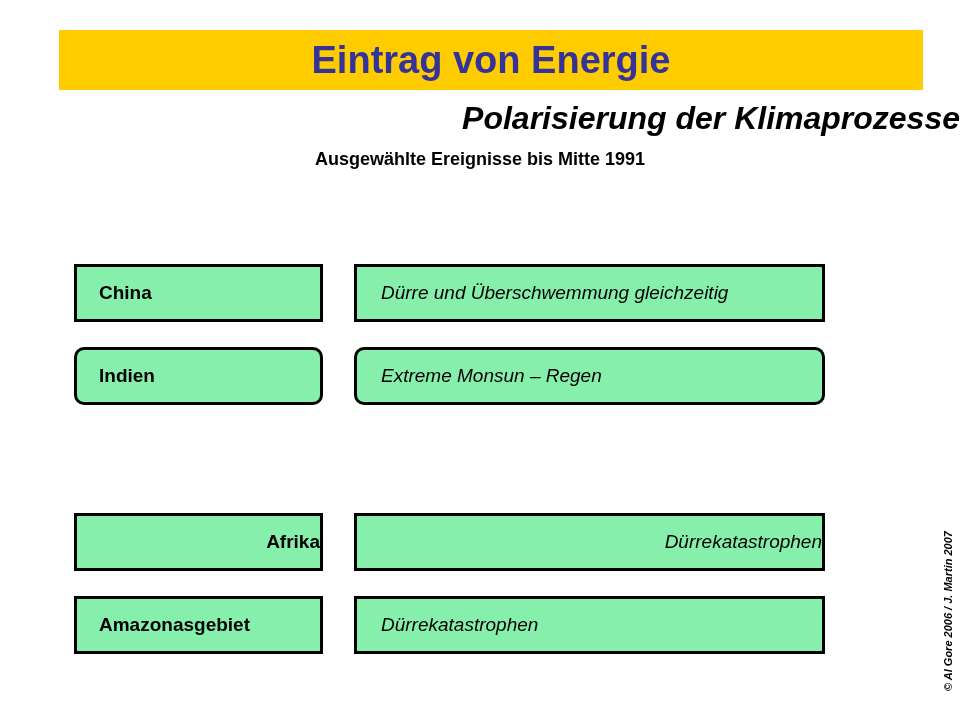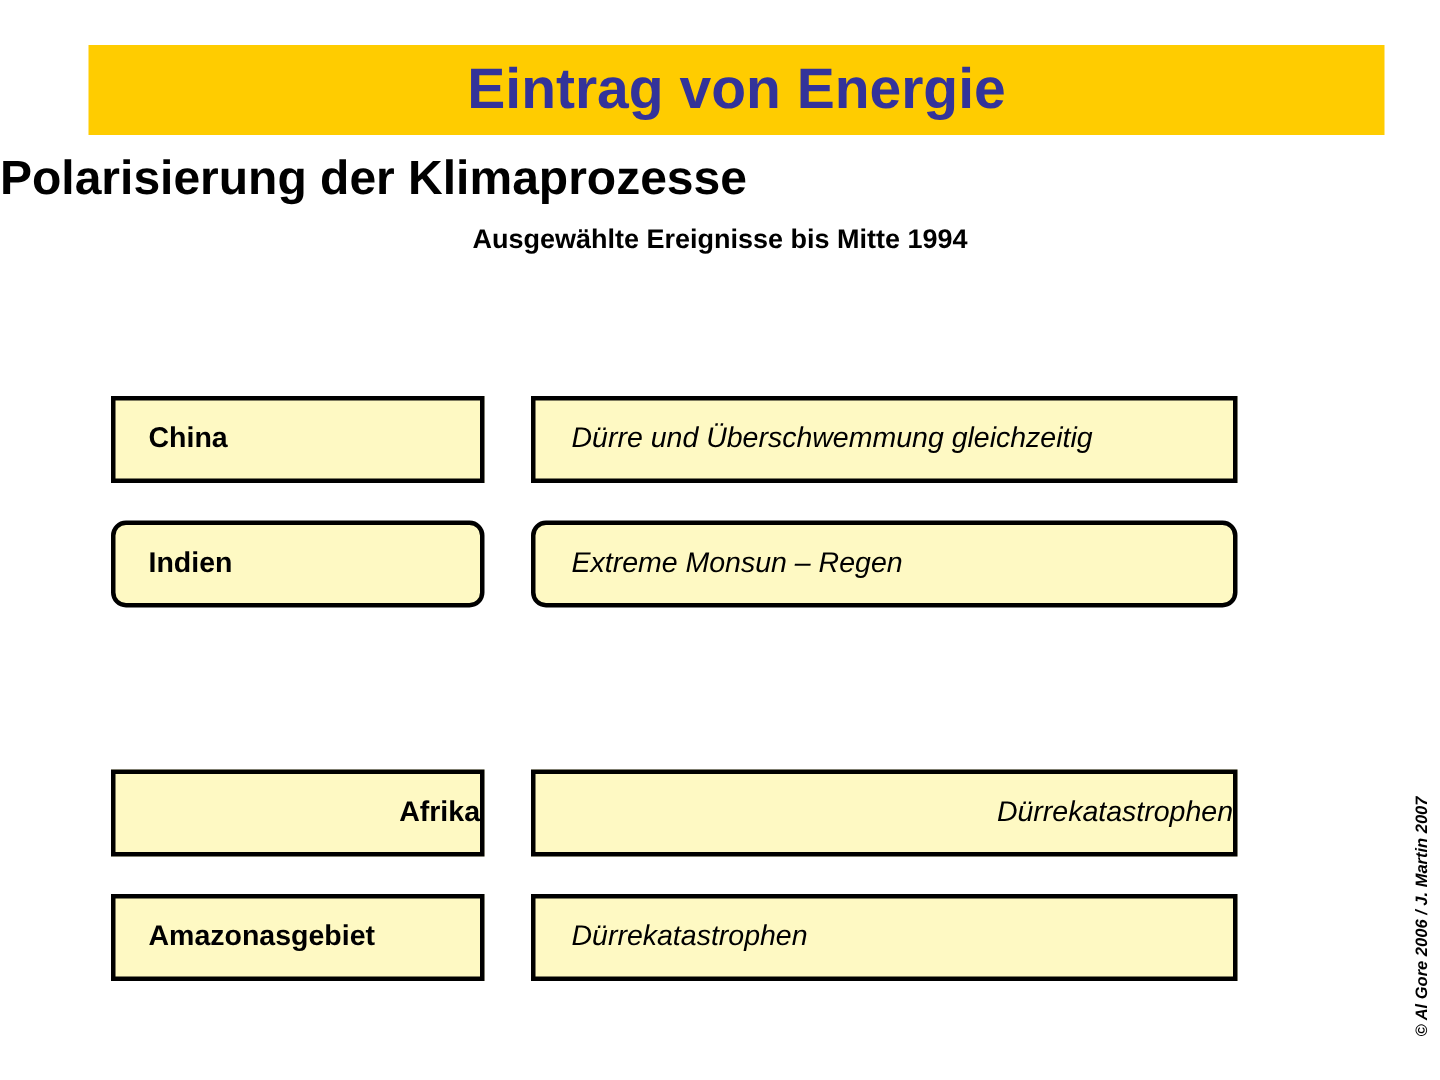--- a/index.html
+++ b/index.html
@@ -45,45 +45,46 @@
     letter-spacing: 0px;
     white-space: nowrap;
   }
 
   
   #subtitle {
     position: absolute;
     left: 0;
     top: 100px;
     width: 960px;
-    text-align: left;
+    text-align: right;
     font-family: "Liberation Sans", sans-serif;
     font-size: 32px;
     font-weight: bold;
     color: #000000;
     white-space: nowrap;
+    font-style: italic;
   }
   #sub-subtitle {
     position: absolute;
     left: 0;
     top: 149px;
     width: 960px;
     text-align: center;
     font-family: "Liberation Sans", sans-serif;
     font-size: 18px;
     font-weight: bold;
     color: #000000;
     white-space: nowrap;
   }
 
   
   .box {
     position: absolute;
     box-sizing: border-box;
-    background: #fef9c3;
+    background: #86efac;
     border: 3px solid #000000;
     display: flex;
     align-items: center;
     height: 58px;
   }
   .box-left {
     left: 74px;
     width: 249px;
   }
   .box-right {
@@ -141,21 +142,21 @@
 </head>
 <body>
 
 <div id="slide">
 
   <div id="title-banner">
     <div id="title-text">Eintrag von Energie</div>
   </div>
 
   <div id="subtitle">Polarisierung der Klimaprozesse</div>
-  <div id="sub-subtitle">Ausgewählte Ereignisse bis Mitte 1994</div>
+  <div id="sub-subtitle">Ausgewählte Ereignisse bis Mitte 1991</div>
 
   <div class="box box-left row-1">
     <span class="label-left">China</span>
   </div>
   <div class="box box-right row-1">
     <span class="label-right">Dürre und Überschwemmung gleichzeitig</span>
   </div>
 
   <div class="box box-left row-2">
     <span class="label-left">Indien</span>

